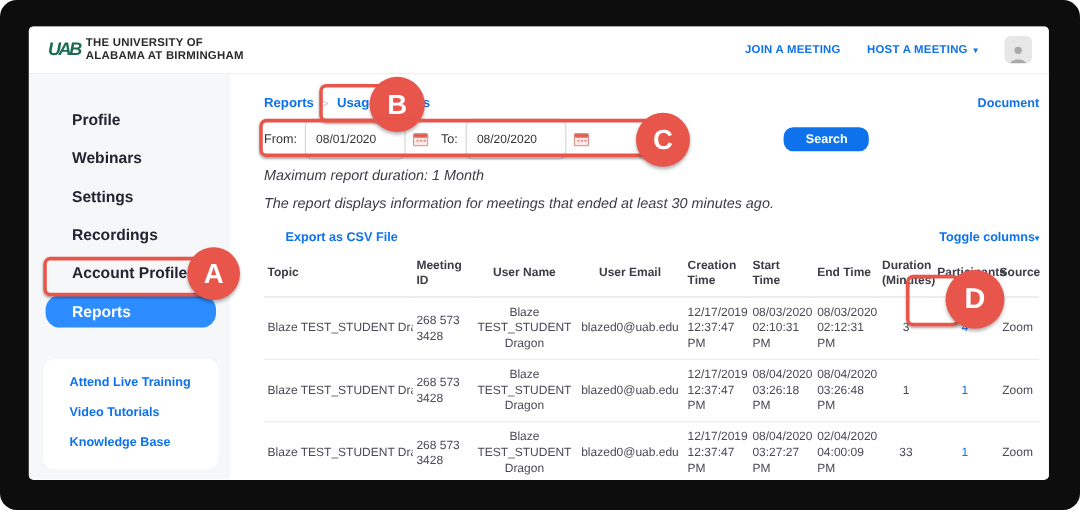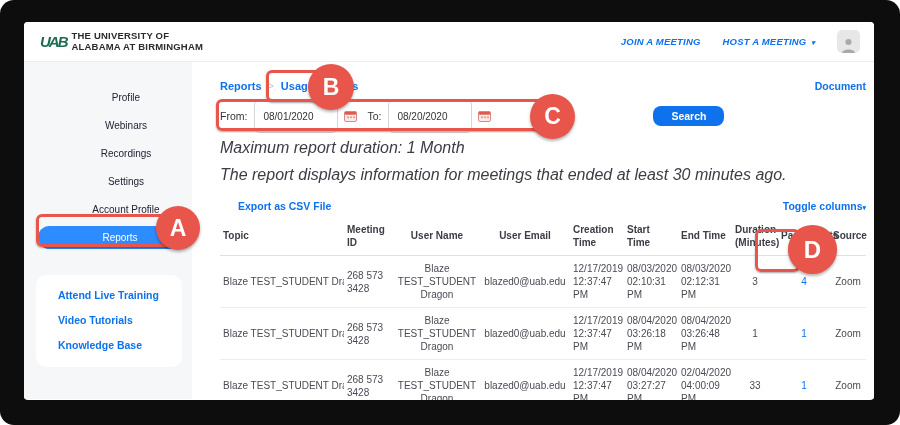--- a/index.html
+++ b/index.html
@@ -6,48 +6,48 @@
   html,body { width:900px; height:425px; background:#fff; font-family:"Liberation Sans", sans-serif; }
   .frame { width:900px; height:425px; background:#0d0d0d; border-radius:14px; padding:22px 26px 25px 24px; }
   .page { position:relative; width:850px; height:378px; background:#fff; border-radius:4px; overflow:hidden; }
 
   
   .topbar { height:40px; background:#fff; border-bottom:1px solid #ececf0; display:flex; align-items:center; padding:0 14px 0 16px; }
   .logo-wrap { display:flex; align-items:center; gap:5px; }
   .logo-mark { color:#1e6b52; font-size:15px; font-weight:900; font-style:italic; letter-spacing:-2px; line-height:1; }
   .org-name { font-size:9.5px; font-weight:700; color:#2b2b2b; line-height:1.1; letter-spacing:.2px; }
   .topbar-right { margin-left:auto; display:flex; align-items:center; gap:22px; }
-  .top-link { color:#0e72ed; font-size:9.5px; font-weight:700; text-decoration:none; letter-spacing:.2px; white-space:nowrap; cursor:pointer;font-style:italic; }
+  .top-link { color:#0e72ed; font-size:9.5px; font-weight:700; text-decoration:none; letter-spacing:.2px; white-space:nowrap; cursor:pointer; }
   .caret { font-size:7px; color:#0e72ed; margin-left:2px; }
   .avatar { width:23px; height:23px; border-radius:5px; background:#e7e7e7; display:flex; align-items:flex-end; justify-content:center; overflow:hidden; }
 
   
   .body { display:flex; height:337px; }
   .sidebar { width:168px; background:#f6f7f9; padding-top:24px; flex-shrink:0; }
-  .nav-item { font-size:10px; font-weight:400; color:#232333; padding:6px 0 6px 36px; margin-bottom:5px; cursor:pointer;text-align:center; }
+  .nav-item { font-size:13px; font-weight:700; color:#232333; padding:6px 0 6px 36px; margin-bottom:5px; cursor:pointer; }
   .nav-item.active { background:#2d8cff; color:#fff; width:142px; margin-left:14px; padding-left:22px; border-radius:12px; }
   .side-card { background:#fff; border-radius:10px; margin:26px 10px 0 12px; padding:14px 0 14px 22px; }
   .side-link { display:block; color:#0e72ed; font-size:10.5px; font-weight:600; margin:0 0 13px 0; text-decoration:none; cursor:pointer; }
   .side-link:last-child { margin-bottom:2px; }
 
   
   .main { flex:1; padding:18px 28px 0 28px; background:#fff; }
   .crumb-row { display:flex; align-items:center; font-size:11px; }
   .crumb-link { color:#0e72ed; font-weight:600; text-decoration:none; cursor:pointer; }
   .crumb-sep { color:#b9bcc4; font-size:9px; margin:0 7px; }
   .crumb-current { color:#0e72ed; font-weight:700; }
   .doc-link { margin-left:auto; color:#0e72ed; font-size:10.5px; font-weight:600; text-decoration:none; cursor:pointer; }
 
   .filter-row { display:flex; align-items:center; margin-top:11px; height:26px; }
   .f-label { font-size:10.5px; color:#333; margin-right:7px; }
   .date-input { width:84px; height:20px; border:1px solid #d4d6dc; border-radius:6px; font-size:10px; color:#333; padding:16px 8px; font-family:"Liberation Sans",sans-serif; }
   .cal-icon { margin:0 10px 0 6px; display:inline-flex; cursor:pointer; }
   .search-btn { background:#0e72ed; color:#fff; border:none; border-radius:8px; font-size:10.5px; font-weight:600; padding:4px 18px; margin-left:152px; cursor:pointer; font-family:"Liberation Sans",sans-serif; }
 
-  .note { font-size:16px; font-style:italic; color:#3c3c46; margin-top:9px; }
+  .note { font-size:12px; font-style:italic; color:#3c3c46; margin-top:9px; }
   .note.first { margin-top:10px; }
 
   .toolbar-row { display:flex; align-items:center; margin-top:16px;padding-left:18px; }
   .export-link { color:#0e72ed; font-size:10.5px; font-weight:700; text-decoration:none; cursor:pointer; }
   .toggle-link { margin-left:auto; color:#0e72ed; font-size:10.5px; font-weight:600; text-decoration:none; cursor:pointer; }
   .toggle-caret { font-size:7px; }
 
   
   table { width:100%; border-collapse:collapse; table-layout:fixed; margin-top:6px; font-size:10px; color:#4a4a56; }
   th { font-weight:700; color:#3c3c46; padding:6px 3px; border-bottom:1px solid #dfe1e6; vertical-align:middle; line-height:1.25; }
@@ -102,22 +102,22 @@
           </svg>
         </div>
       </div>
     </div>
 
     <div class="body">
 
       <div class="sidebar">
         <div class="nav-item">Profile</div>
         <div class="nav-item">Webinars</div>
+        <div class="nav-item">Settings</div>
         <div class="nav-item">Recordings</div>
-        <div class="nav-item">Settings</div>
         <div class="nav-item">Account Profile</div>
         <div class="nav-item active">Reports</div>
 
         <div class="side-card">
           <a class="side-link">Attend Live Training</a>
           <a class="side-link">Video Tutorials</a>
           <a class="side-link">Knowledge Base</a>
         </div>
       </div>
 

